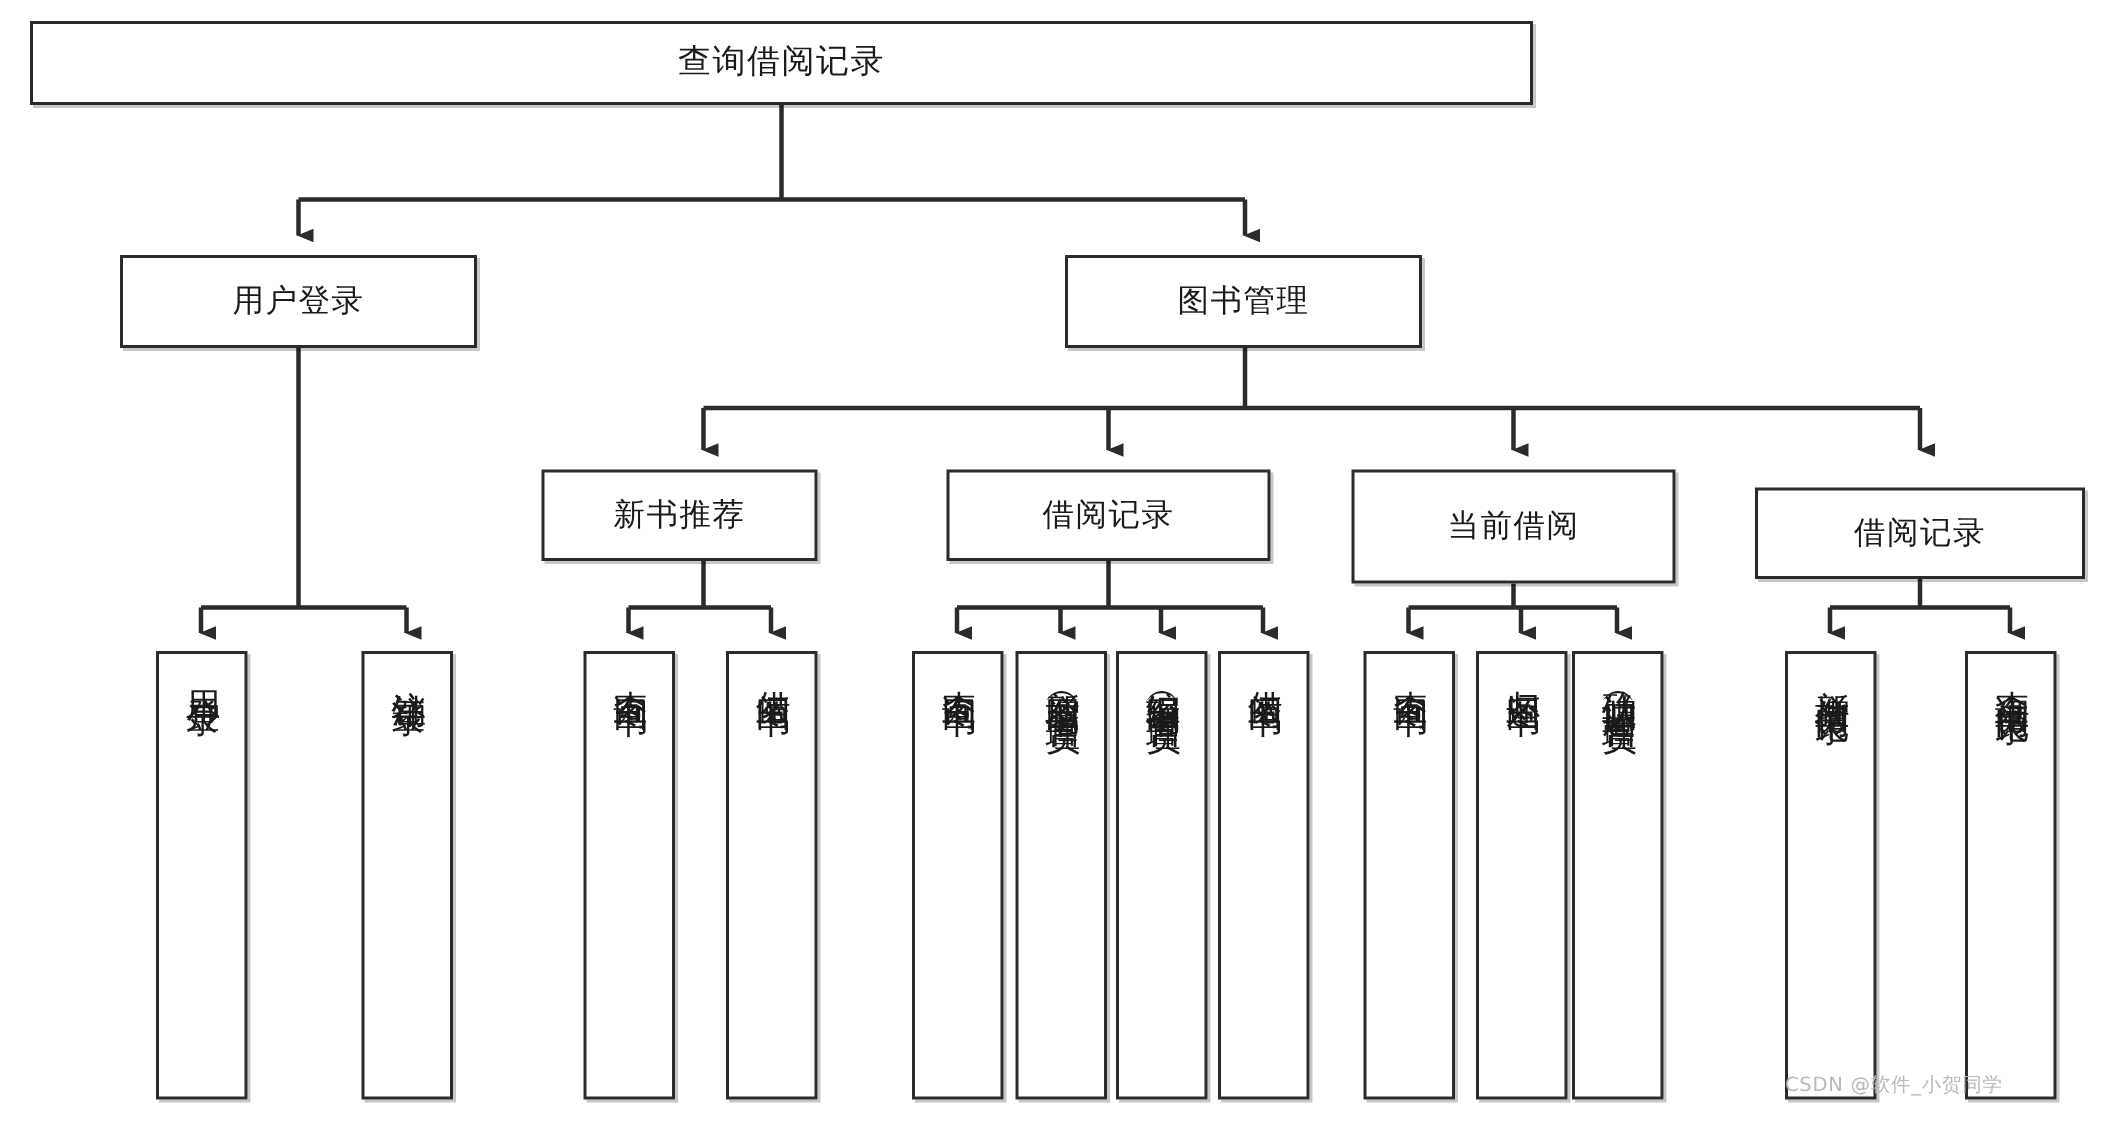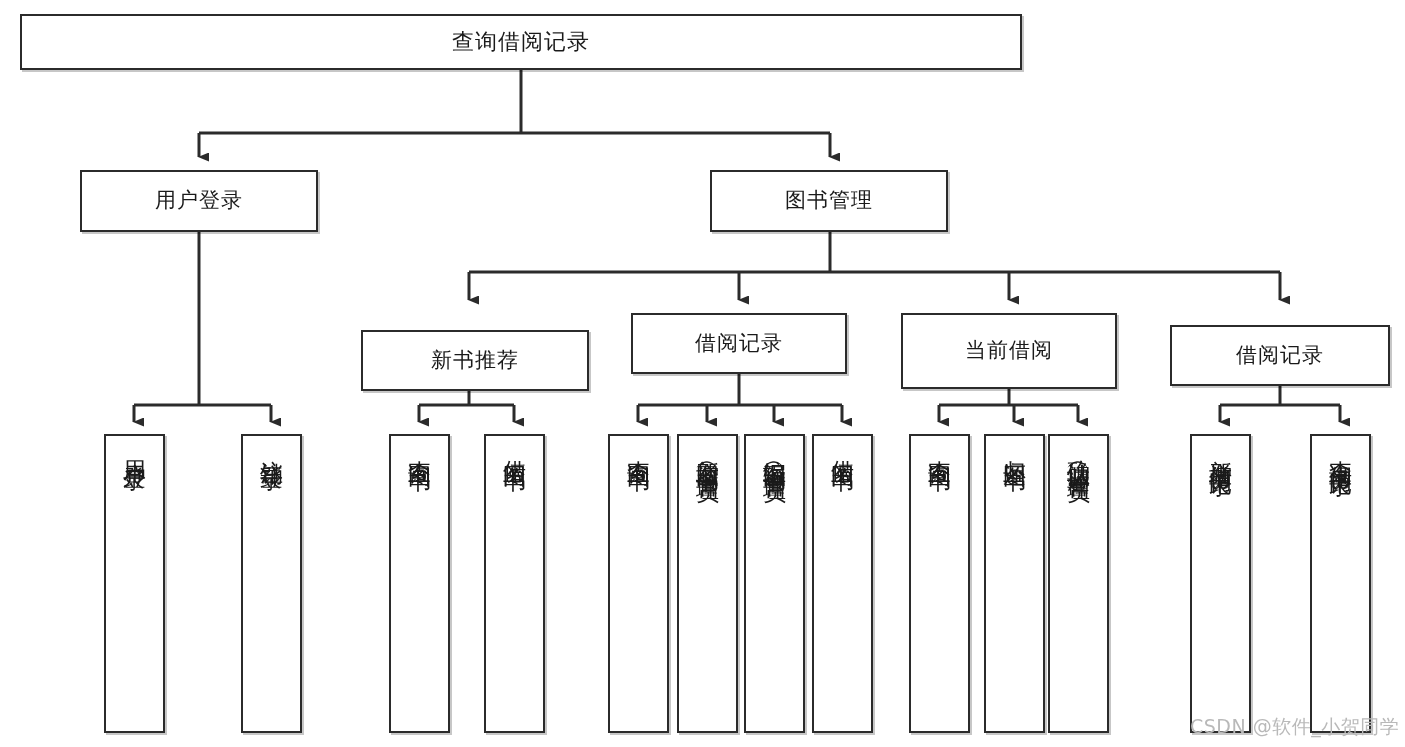--- a/index.html
+++ b/index.html
@@ -54,21 +54,21 @@
   .node-v .vtext {
     writing-mode: vertical-rl;
     text-orientation: upright;
     font-size: 23px;
     line-height: 1.18;
     letter-spacing: 3px;
     white-space: nowrap;
   }
   .watermark {
     position: absolute;
-    font-size: 19px;
+    font-size: 13px;
     color: #b9b9b9;
     white-space: nowrap;
     letter-spacing: 0.5px;
   }
 </style>
 </head>
 <body>
 
 <div id="diagram-root">
 
@@ -126,21 +126,21 @@
     <span>查询借阅记录</span>
   </div>
 
   <div class="node node-h" style="left:80px; top:170px; width:238px; height:62px;">
     <span>用户登录</span>
   </div>
   <div class="node node-h" style="left:710px; top:170px; width:238px; height:62px;text-align:center;">
     <span>图书管理</span>
   </div>
 
-  <div class="node node-h" style="left:361px; top:330px; width:228px; height:61px;">
+  <div class="node node-h" style="left:361px; top:313px; width:184px; height:61px;">
     <span>新书推荐</span>
   </div>
   <div class="node node-h" style="left:631px; top:313px; width:216px; height:61px;">
     <span>借阅记录</span>
   </div>
   <div class="node node-h" style="left:901px; top:313px; width:216px; height:76px;">
     <span>当前借阅</span>
   </div>
   <div class="node node-h" style="left:1170px; top:313px; width:220px; height:61px;margin-top:12px;">
     <span>借阅记录</span>

